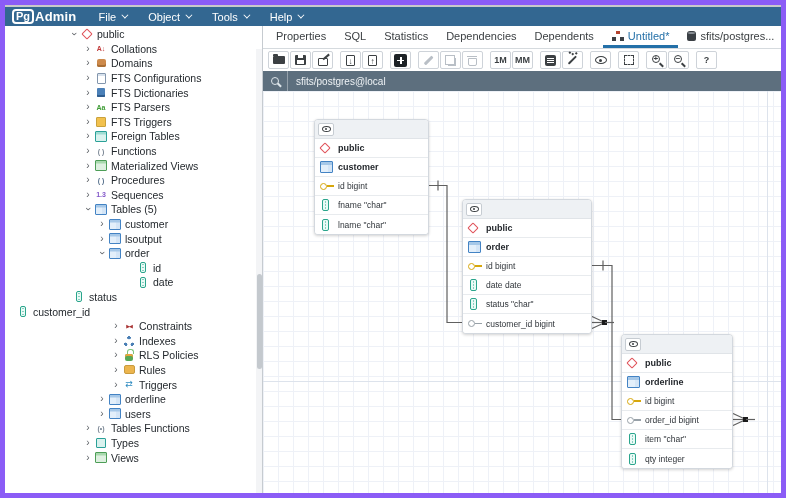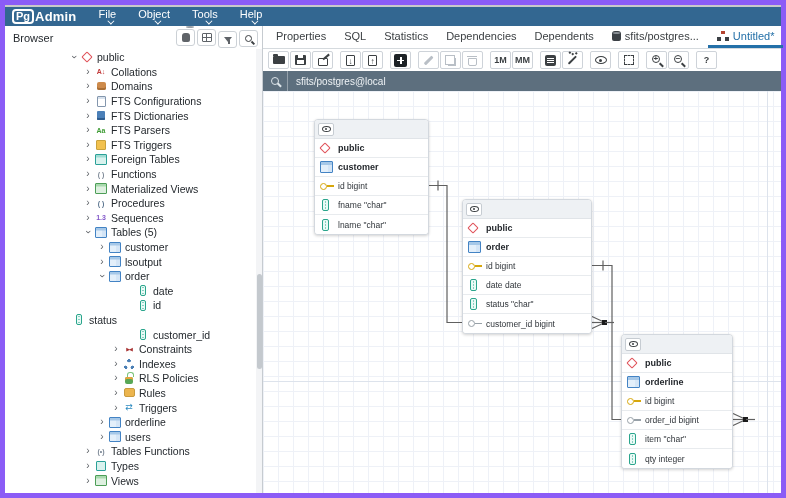--- a/index.html
+++ b/index.html
@@ -6,21 +6,21 @@
     font-family:"Liberation Sans","DejaVu Sans",sans-serif;-webkit-font-smoothing:antialiased;}
   *{box-sizing:border-box;}
   .frame{width:786px;height:498px;border:5px solid #8b5cf6;background:#fff;display:flex;flex-direction:column;}
   .topstrip{height:2px;background:#c9c9c9;flex:none;}
 
   
   .apphdr{height:19px;background:#336791;display:flex;align-items:center;padding-left:7px;flex:none;}
   .logo{display:flex;align-items:center;color:#fff;margin-right:22px;}
   .logo .pgbox{border:2px solid #fff;border-radius:4px;font-weight:bold;font-size:11px;padding:0 2px;line-height:11px;margin-right:1px;}
   .logo .adm{font-weight:bold;font-size:13px;letter-spacing:.2px;text-align:right;}
-  .menu{color:#fff;font-size:11px;margin-right:22px;display:flex;align-items:center;cursor:default;flex-direction:column;}
+  .menu{color:#fff;font-size:11px;margin-right:22px;display:flex;align-items:center;cursor:default;}
   .caret{width:5px;height:5px;border-right:1.4px solid #fff;border-bottom:1.4px solid #fff;transform:rotate(45deg) translateY(-2px);margin-left:5px;}
 
   .mainrow{flex:1;display:flex;min-height:0;}
 
   
   .leftpanel{width:258px;flex:none;border-right:1px solid #c6cbd0;display:flex;flex-direction:column;position:relative;background:#fff;}
   .bhdr{height:23px;display:flex;align-items:center;padding:0 4px 0 8px;flex:none;}
   .bhdr .btitle{font-size:11px;color:#24292e;flex:1;}
   .bbtn{width:19px;height:17px;border:1px solid #ccd1d6;border-radius:3px;background:#fff;margin-left:2px;
     display:inline-flex;align-items:center;justify-content:center;position:relative;color:#5f6368;padding:0;}
@@ -179,32 +179,20 @@
         </div>
         <div class="menu">
           <span>Help</span>
           <span class="caret"></span>
         </div>
       </div>
   </div>
 
   <div class="mainrow">
     <div class="leftpanel">
-      <div class="bhdr">
-        <span class="btitle">Browser</span>
-        <span id="bbtns"><button class="bbtn">
-              <span class="bi-db"></span>
-            </button><button class="bbtn">
-              <span class="bi-grid"></span>
-            </button><button class="bbtn">
-              <span class="bi-funnel"></span>
-            </button><button class="bbtn">
-              <span class="bi-search"></span>
-            </button></span>
-      </div>
       <div class="tree" id="tree">
           <div class="trow" style="padding-left: 64px;">
             <span class="chev down">›</span>
             <span class="ti ti-schema"></span>
             <span class="tlabel">public</span>
           </div>
           <div class="trow" style="padding-left: 78px;">
             <span class="chev">›</span>
             <span class="ti ti-collation"></span>
             <span class="tlabel">Collations</span>
@@ -275,33 +263,33 @@
             <span class="tlabel">lsoutput</span>
           </div>
           <div class="trow" style="padding-left: 92px;">
             <span class="chev down">›</span>
             <span class="ti ti-table"></span>
             <span class="tlabel">order</span>
           </div>
           <div class="trow" style="padding-left: 120px;">
             <span class="chev leaf">›</span>
             <span class="ti ti-column"></span>
-            <span class="tlabel">date</span>
+            <span class="tlabel">id</span>
           </div>
           <div class="trow" style="padding-left: 120px;">
             <span class="chev leaf">›</span>
             <span class="ti ti-column"></span>
-            <span class="tlabel">id</span>
+            <span class="tlabel">date</span>
           </div>
           <div class="trow" style="padding-left: 56px;">
             <span class="chev leaf">›</span>
             <span class="ti ti-column"></span>
             <span class="tlabel">status</span>
           </div>
-          <div class="trow" style="padding-left: 120px;">
+          <div class="trow" style="">
             <span class="chev leaf">›</span>
             <span class="ti ti-column"></span>
             <span class="tlabel">customer_id</span>
           </div>
           <div class="trow" style="padding-left: 106px;">
             <span class="chev">›</span>
             <span class="ti ti-constraint"></span>
             <span class="tlabel">Constraints</span>
           </div>
           <div class="trow" style="padding-left: 106px;">
@@ -365,27 +353,27 @@
           </div>
           <div class="tab">
             <span>Statistics</span>
           </div>
           <div class="tab">
             <span>Dependencies</span>
           </div>
           <div class="tab">
             <span>Dependents</span>
           </div>
+          <div class="tab active">
+            <span class="tic ic-sitemap"></span>
+            <span>Untitled*</span>
+          </div>
           <div class="tab">
             <span class="tic ic-dbtab"></span>
             <span>sfits/postgres...</span>
-          </div>
-          <div class="tab active">
-            <span class="tic ic-sitemap"></span>
-            <span>Untitled*</span>
           </div>
           <div class="tab"></div>
         </div>
       <div class="toolbar" id="toolbar">
           <button class="tbtn">
             <span class="tbi tbi-folder"></span>
           </button>
           <button class="tbtn">
             <span class="tbi tbi-floppy"></span>
           </button>

